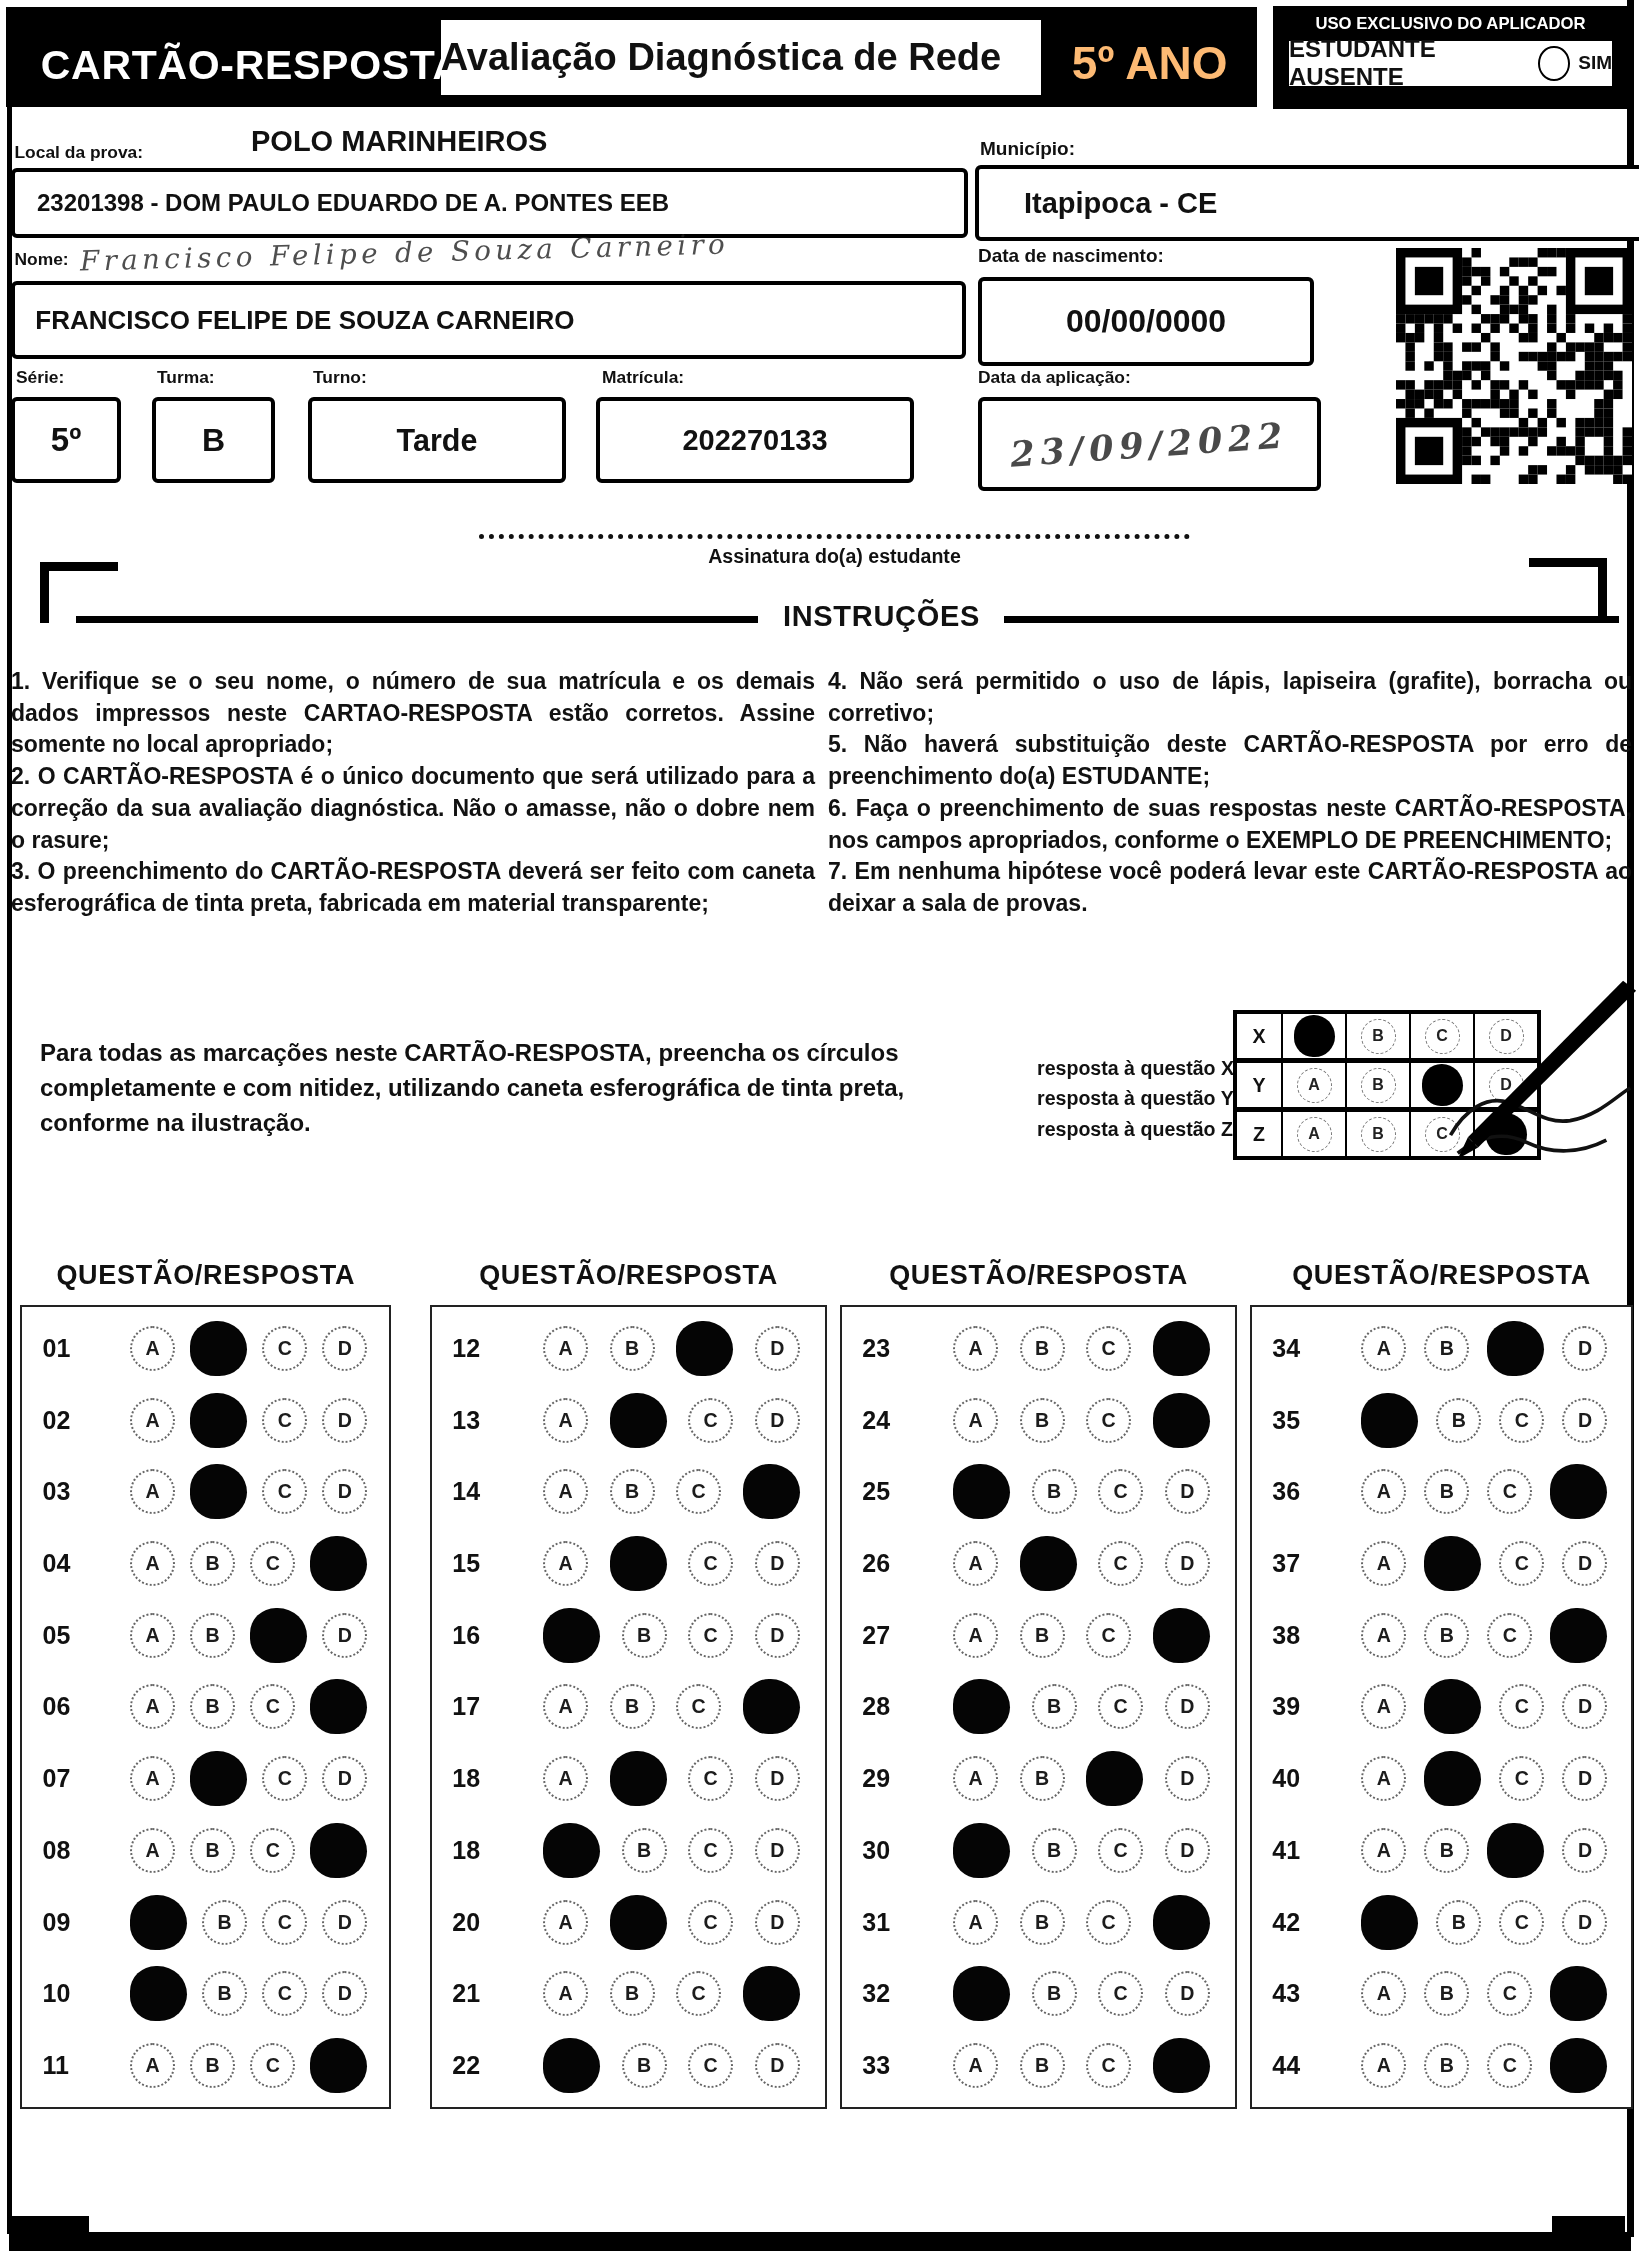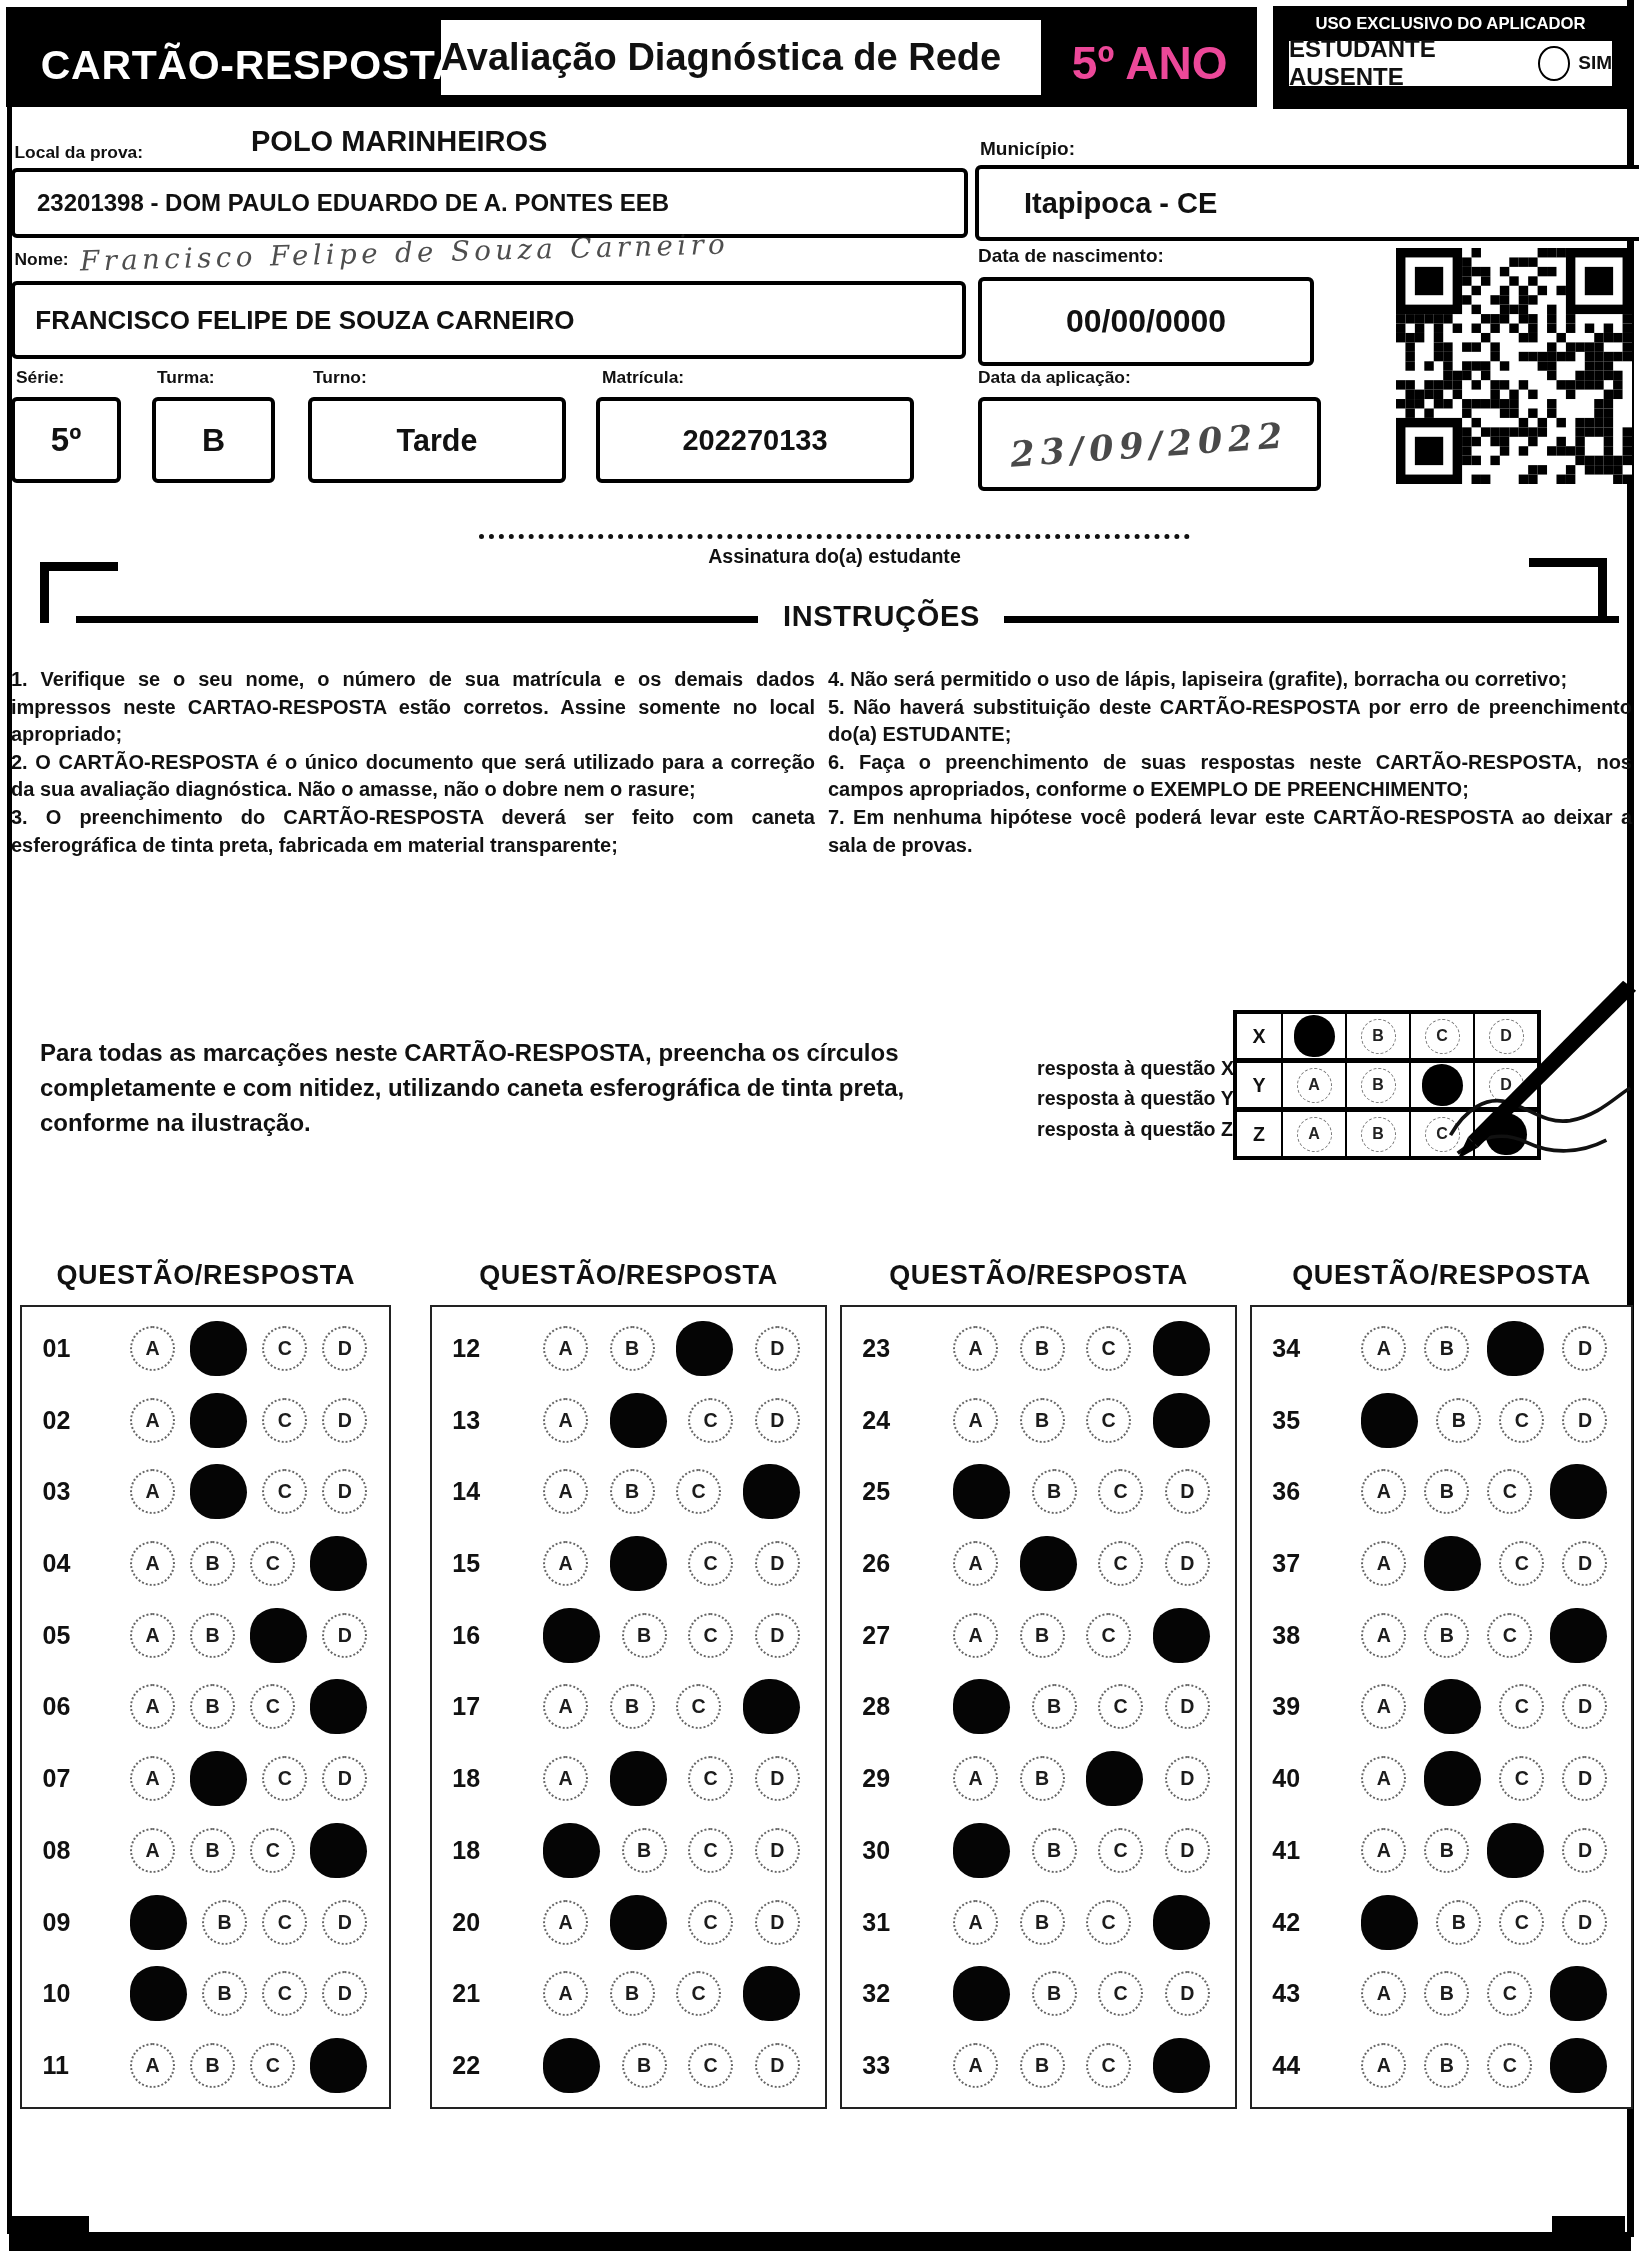--- a/index.html
+++ b/index.html
@@ -11,21 +11,21 @@
   .bottom-bar{position:absolute;left:8.7px;top:2232px;width:1622px;height:19px;background:#000;}
   .bottom-nub-l{position:absolute;left:8.7px;top:2216px;width:80px;height:17.4px;background:#000;}
   .bottom-nub-r{position:absolute;left:1552px;top:2216px;width:73px;height:17.4px;background:#000;}
 
   
   .hdr-bar{position:absolute;left:5.8px;top:7.3px;width:1251px;height:100px;background:#000;}
   .hdr-title{position:absolute;left:35px;top:35px;color:#fff;font-size:41px;font-weight:bold;letter-spacing:0.7px;}
   .hdr-subbox{position:absolute;left:435px;top:13px;width:600px;height:75px;background:#fff;
               display:flex;align-items:center;justify-content:flex-start;}
   .hdr-subtitle{font-size:38px;font-weight:bold;}
-  .hdr-grade{position:absolute;left:1066px;top:29px;color:#ec4899;font-size:46px;font-weight:bold;}
+  .hdr-grade{position:absolute;left:1066px;top:29px;color:#fdba74;font-size:46px;font-weight:bold;}
   .apl-box{position:absolute;left:1273px;top:5.8px;width:355px;height:103px;background:#000;}
   .apl-label{position:absolute;left:0;top:8.7px;width:100%;text-align:center;color:#fff;font-size:16.7px;font-weight:bold;}
   .absent-box{position:absolute;left:16px;top:35px;width:323px;height:45px;background:#fff;
               display:flex;align-items:center;justify-content:center;gap:8.7px;}
   .absent-label{font-size:24px;font-weight:bold;}
   .absent-circle{display:inline-block;width:30.5px;height:30.5px;border:2.9px solid #000;border-radius:50%;}
   .absent-sim{font-size:19px;font-weight:bold;}
 
   
   .lbl{position:absolute;font-size:17.4px;font-weight:bold;}
@@ -42,21 +42,21 @@
   .crn{position:absolute;width:69px;height:52px;}
   .crn-l{left:40px;top:562px;border-top:9.4px solid #000;border-left:9.4px solid #000;}
   .crn-r{left:1529px;top:558px;border-top:9.4px solid #000;border-right:9.4px solid #000;}
 
   
   .instr-rule{position:absolute;top:616px;height:6.5px;background:#000;}
   .instr-rule.l{left:76px;width:682px;}
   .instr-rule.r{left:1004px;width:615px;}
   .instr-title{position:absolute;left:758px;top:600px;width:247px;text-align:center;
                font-size:29px;font-weight:bold;letter-spacing:0.7px;}
-  .instr-col{position:absolute;top:666px;width:804px;font-size:20px;font-weight:600;
+  .instr-col{position:absolute;top:666px;width:804px;font-size:23px;font-weight:600;
              line-height:1.38;text-align:justify;}
   .instr-col.left{left:11px;}
   .instr-col.right{left:828px;}
   .instr-col p{margin:0;}
 
   .note{position:absolute;left:40px;top:1036px;width:921px;font-size:24px;font-weight:600;line-height:1.45;}
 
   
   .ex-legend{position:absolute;left:1037px;top:1053px;font-size:19.6px;font-weight:bold;line-height:1.55;}
   .ex-grid{position:absolute;left:1233px;top:1010px;border:4.4px solid #000;background:#fff;}

